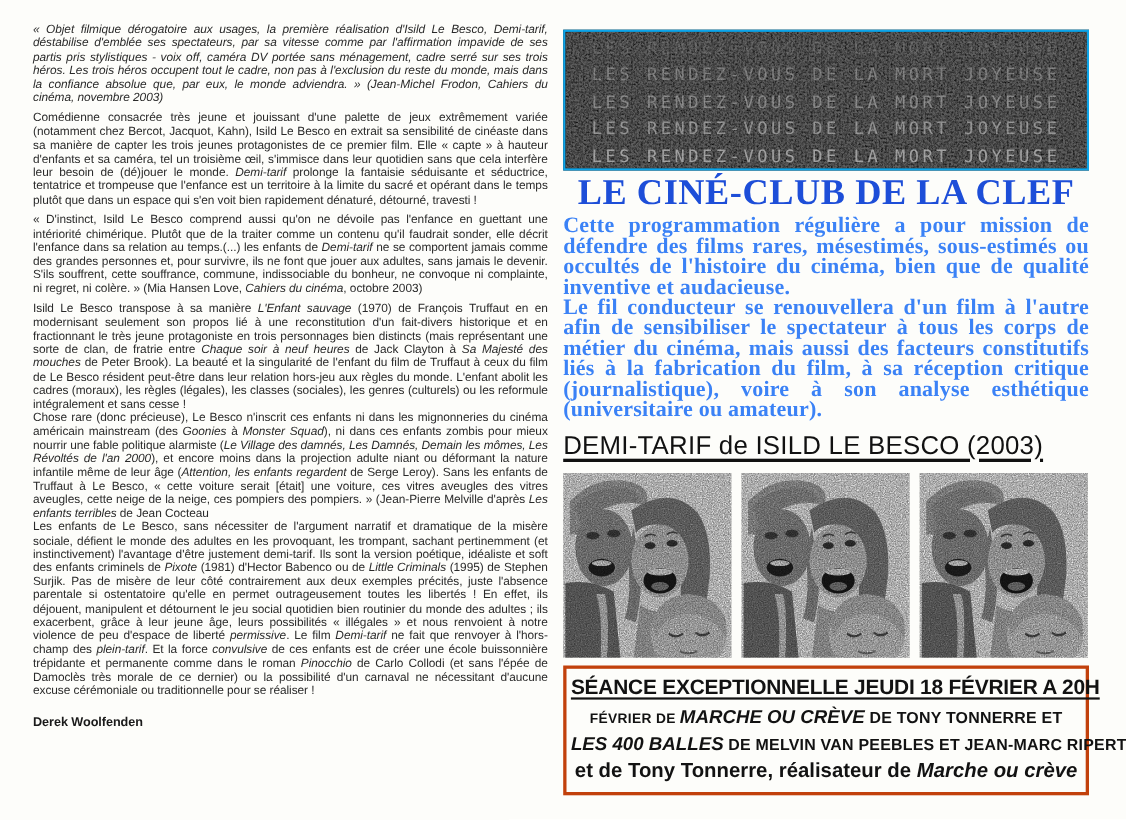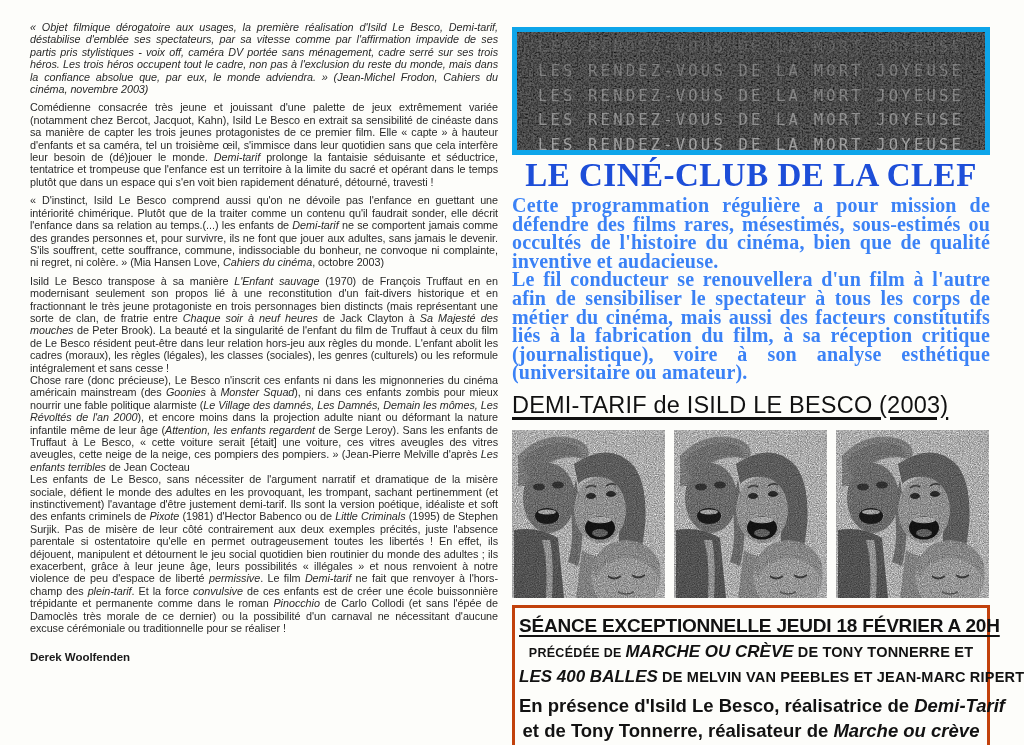--- a/index.html
+++ b/index.html
@@ -14,21 +14,21 @@
   .left-col p.tight{margin-bottom:0;}
   .quote{font-style:italic;}
   .it{font-style:italic;}
   .signature{text-align:left;font-weight:bold;font-size:11.5px;
              margin-top:16px;padding-right:8px;color:#1a1a1a;}
 
   
   .right-col{position:absolute;left:512px;top:27px;width:478px;}
 
   .banner{position:relative;background:#0b0b0b;height:128px;overflow:hidden;
-          padding-top:3px;box-sizing:border-box;border:5px solid #0ea5e9;}
+          padding-top:3px;box-sizing:border-box;border:2px solid #0ea5e9;}
   .banner-line{position:relative;z-index:1;font-family:"DejaVu Sans Mono",monospace;
                font-size:15.5px;letter-spacing:3.2px;color:#c0c0c0;text-align:center;
                height:24.4px;line-height:24.4px;white-space:nowrap;}
   .bl0{opacity:.16;} .bl1{opacity:.42;} .bl2{opacity:.50;} .bl3{opacity:.60;} .bl4{opacity:.72;}
   .banner .noise{position:absolute;left:0;top:0;z-index:2;opacity:.45;}
 
   .club-title{font-family:"Liberation Serif",serif;font-weight:bold;font-size:33px;
               line-height:38px;letter-spacing:0.5px;text-align:center;margin:1px 0 2px;
               color:#1d4ed8;white-space:nowrap;}
 
@@ -146,20 +146,19 @@
       <svg class="still" viewBox="0 0 153 168">
           <use href="#stillsym"></use>
         </svg>
       <svg class="still" viewBox="0 0 153 168">
           <use href="#stillsym"></use>
         </svg>
     </div>
 
     <div class="screening-box">
       <div class="box-headline">SÉANCE EXCEPTIONNELLE JEUDI 18 FÉVRIER A 20H</div>
-      <div class="box-line"><span class="pre">PRÉCÉDÉE DE </span><span class="film">MARCHE OU CRÈVE</span><span class="mid"> DE TONY TONNERRE ET</span></div>
+      <div class="box-line"><span class="pre">FÉVRIER DE </span><span class="film">MARCHE OU CRÈVE</span><span class="mid"> DE TONY TONNERRE ET</span></div>
       <div class="box-line"><span class="film">LES 400 BALLES</span><span class="mid"> DE MELVIN VAN PEEBLES ET JEAN-MARC RIPERT</span></div>
-      <div class="presence"><span>En présence d'Isild Le Besco, réalisatrice de </span><span class="bit">Demi-Tarif</span></div>
       <div class="presence" style="margin-top:2px"><span>et de Tony Tonnerre, réalisateur de </span><span class="bit">Marche ou crève</span></div>
     </div>
 
   </div>
 </div>
 
 </body></html>

